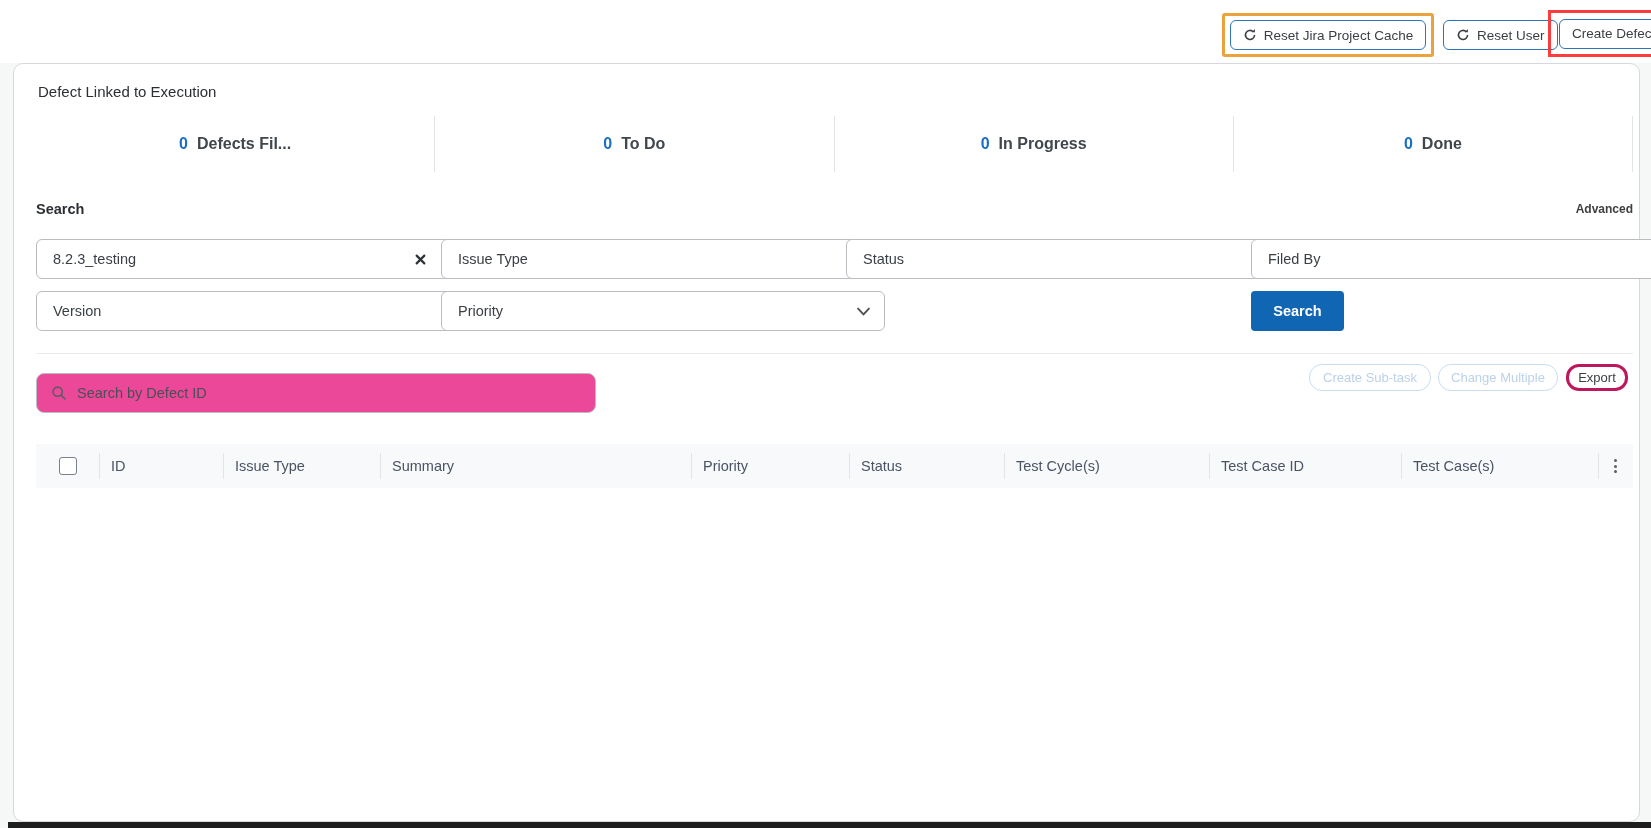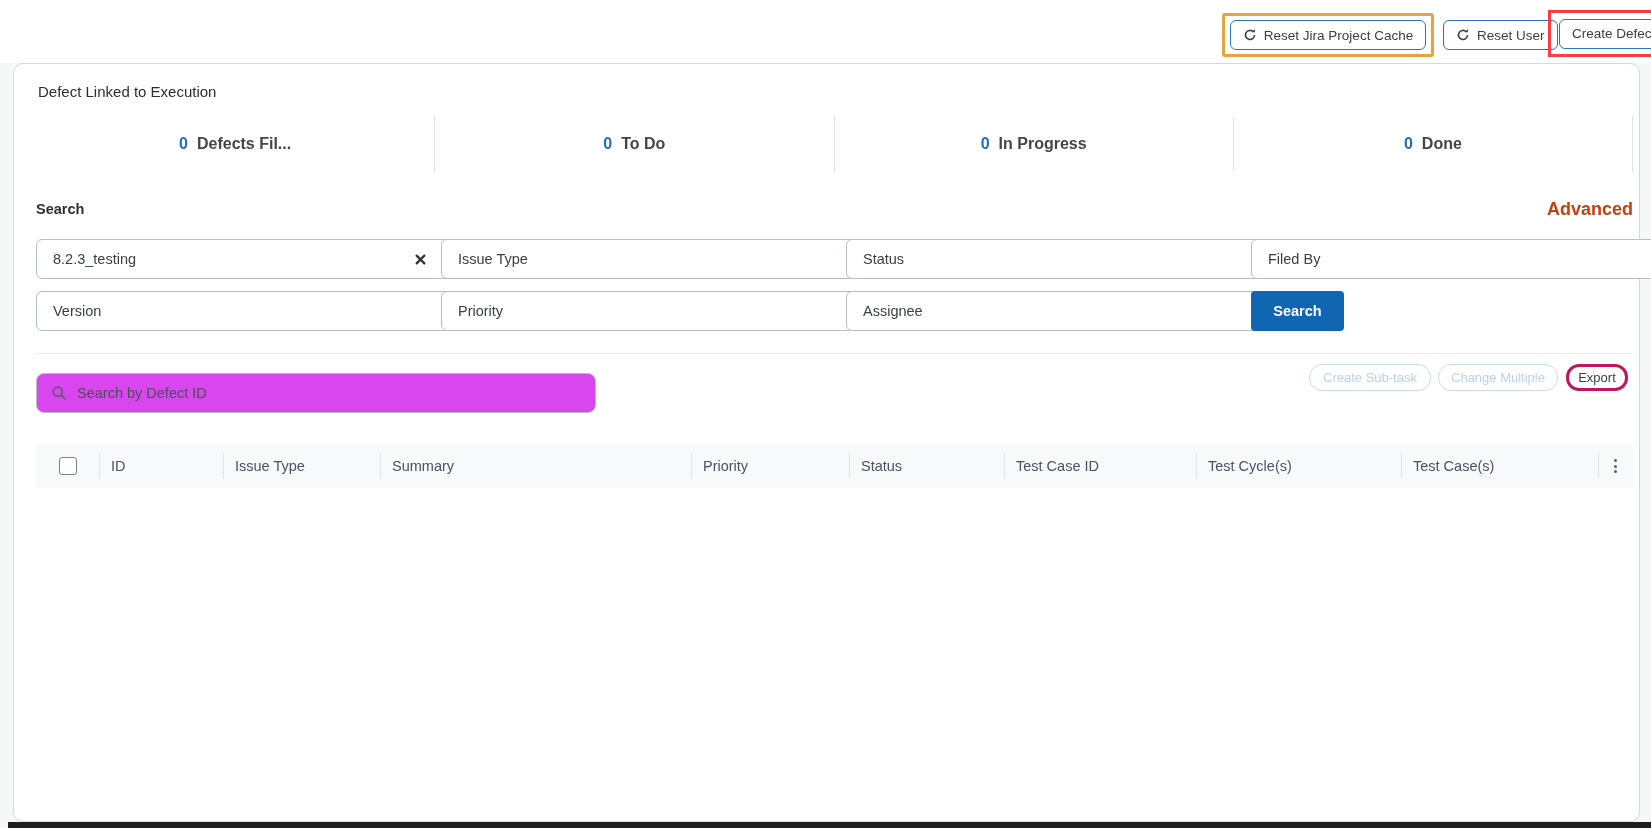--- a/index.html
+++ b/index.html
@@ -30,41 +30,41 @@
   .stats { position:absolute; left:22px; top:52px; width:1597px; height:56px; display:flex; }
   .stat { flex:1 1 0; display:flex; align-items:center; justify-content:center; gap:9px;
           border-right:1px solid #e3e4e6; font-size:16px; }
   .stat .count { color:#1a6fc0; font-weight:600; }
   .stat .label { color:#40464d; font-weight:600; }
 
   
   .search-head { position:absolute; left:22px; top:133px; width:1597px; height:24px;
                  display:flex; align-items:center; justify-content:space-between; }
   .search-heading { font-size:14.5px; font-weight:700; color:#2b2f33; }
-  .advanced-link { font-size:18px; font-weight:600; color:#c2410c; text-decoration:none; cursor:pointer; }
+  .advanced-link { font-size:12px; font-weight:600; color:#404040; text-decoration:none; cursor:pointer; }
 
   .dropdown { position:absolute; width:444px; height:40px; background:#fff;
               border:1px solid #b9bdc1; border-radius:6px; display:flex; align-items:center;
               padding:0 14px 0 16px; font-size:14.5px; color:#3a3f45; cursor:pointer; }
   .dropdown .dd-text { flex:1 1 auto; overflow:hidden; white-space:nowrap; }
   .dd-clear { display:inline-flex; margin-right:26px; cursor:pointer; }
   .icon-chevron { display:inline-flex; width:13px; height:9px; }
   .row1 { top:175px; } .row2 { top:227px; }
   .c1 { left:22px; } .c2 { left:427px; } .c3 { left:832px; } .c4 { left:1237px; }
 
   .btn-search { position:absolute; left:1237px; top:227px; width:93px; height:40px;
                 background:#1166b3; color:#fff; border:none; border-radius:4px;
                 font-size:14.5px; font-weight:700; cursor:pointer;
                 font-family:"Liberation Sans","DejaVu Sans",sans-serif; }
 
   .section-divider { position:absolute; left:22px; top:289px; width:1597px; height:1px; background:#e9eaeb; }
 
   
   .defect-search { position:absolute; left:22px; top:309px; width:560px; height:40px;
-                   border:1px solid #b9bdc1; border-radius:8px; background:#d946ef;
+                   border:1px solid #b9bdc1; border-radius:8px; background:#ec4899;
                    display:flex; align-items:center; padding:0 12px 0 14px; }
   .defect-search input { border:none; outline:none; flex:1; font-size:14.5px; color:#3a3f45;
                          font-family:"Liberation Sans","DejaVu Sans",sans-serif; background:transparent; }
   .defect-search input::placeholder { color:#4a4f56; opacity:1; }
   .icon-search { display:inline-flex; width:16px; height:16px; margin-right:10px; }
 
   .btn-small { position:absolute; top:300px; height:27px; border-radius:13px; background:#fff;
                font-size:13px; display:flex; align-items:center; justify-content:center; cursor:pointer;
                font-family:"Liberation Sans","DejaVu Sans",sans-serif; }
   .btn-disabled { border:1px solid #c8ddf2; color:#bcd2e8; cursor:default; }
@@ -201,28 +201,20 @@
       </span>
     </div>
     <div class="dropdown row2 c2">
       <span class="dd-text">Priority</span>
       <span class="icon-chevron">
         <svg viewBox="0 0 12 8" width="13" height="9">
             <path d="M1 1.3 L6 6.7 L11 1.3" fill="none" stroke="#4a4f56" stroke-width="1.7" stroke-linecap="round"></path>
           </svg>
       </span>
     </div>
-    <div class="dropdown row2 c3">
-      <span class="dd-text">Assignee</span>
-      <span class="icon-chevron">
-        <svg viewBox="0 0 12 8" width="13" height="9">
-            <path d="M1 1.3 L6 6.7 L11 1.3" fill="none" stroke="#4a4f56" stroke-width="1.7" stroke-linecap="round"></path>
-          </svg>
-      </span>
-    </div>
     <button class="btn-search">Search</button>
 
     <div class="section-divider"></div>
 
     <div class="defect-search">
       <span class="icon-search">
         <svg viewBox="0 0 16 16" width="16" height="16">
             <circle cx="6.7" cy="6.7" r="4.6" fill="none" stroke="#565d66" stroke-width="1.6"></circle>
             <path d="M10.2 10.2 L14 14" stroke="#565d66" stroke-width="1.6" stroke-linecap="round"></path>
           </svg>
@@ -236,22 +228,22 @@
     <div class="table">
       <div class="thead">
         <div class="th th-cb">
           <span class="checkbox"></span>
         </div>
         <div class="th th-id">ID</div>
         <div class="th th-issue">Issue Type</div>
         <div class="th th-summary">Summary</div>
         <div class="th th-priority">Priority</div>
         <div class="th th-status">Status</div>
+        <div class="th th-cycles">Test Cycle(s)</div>
         <div class="th th-caseid">Test Case ID</div>
-        <div class="th th-cycles">Test Cycle(s)</div>
         <div class="th th-cases">Test Case(s)</div>
         <div class="th th-kebab">
           <span class="kebab">
               <i></i>
               <i></i>
               <i></i>
             </span>
         </div>
       </div>
       <div class="tbody"></div>

